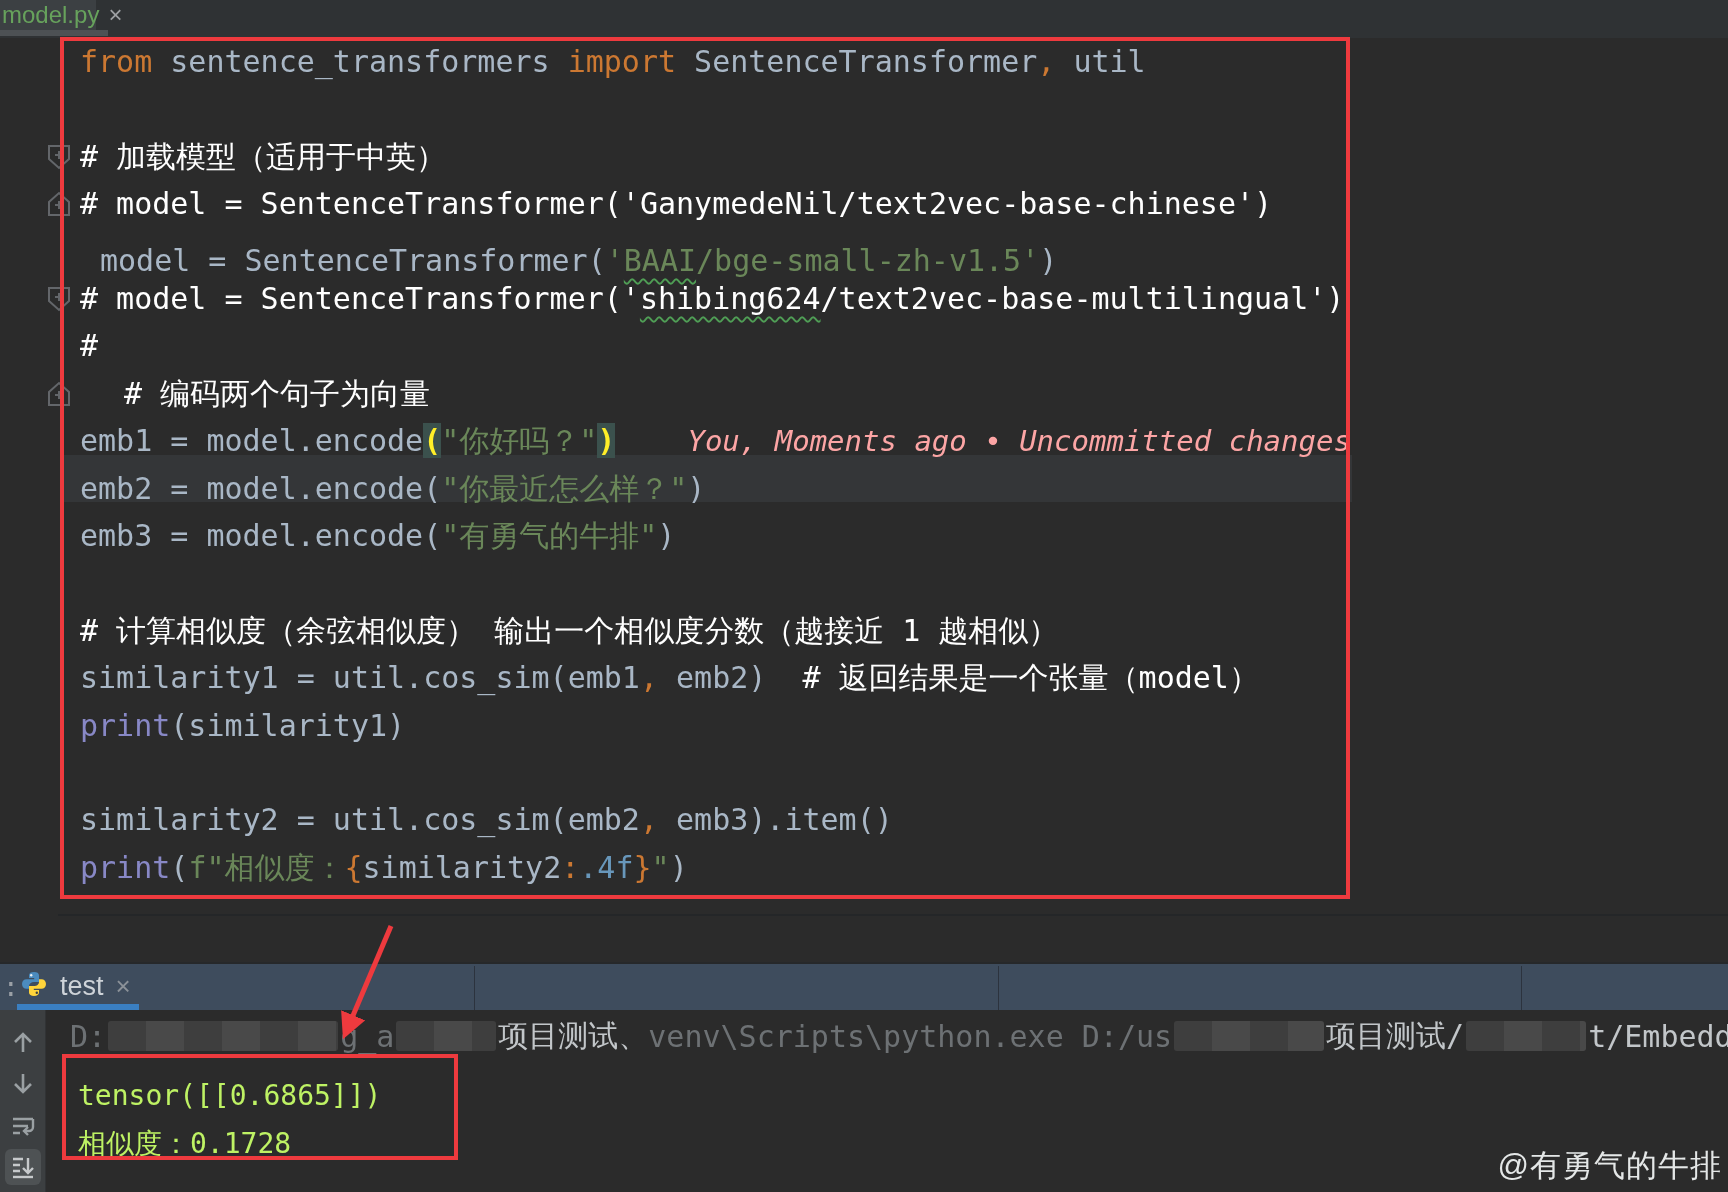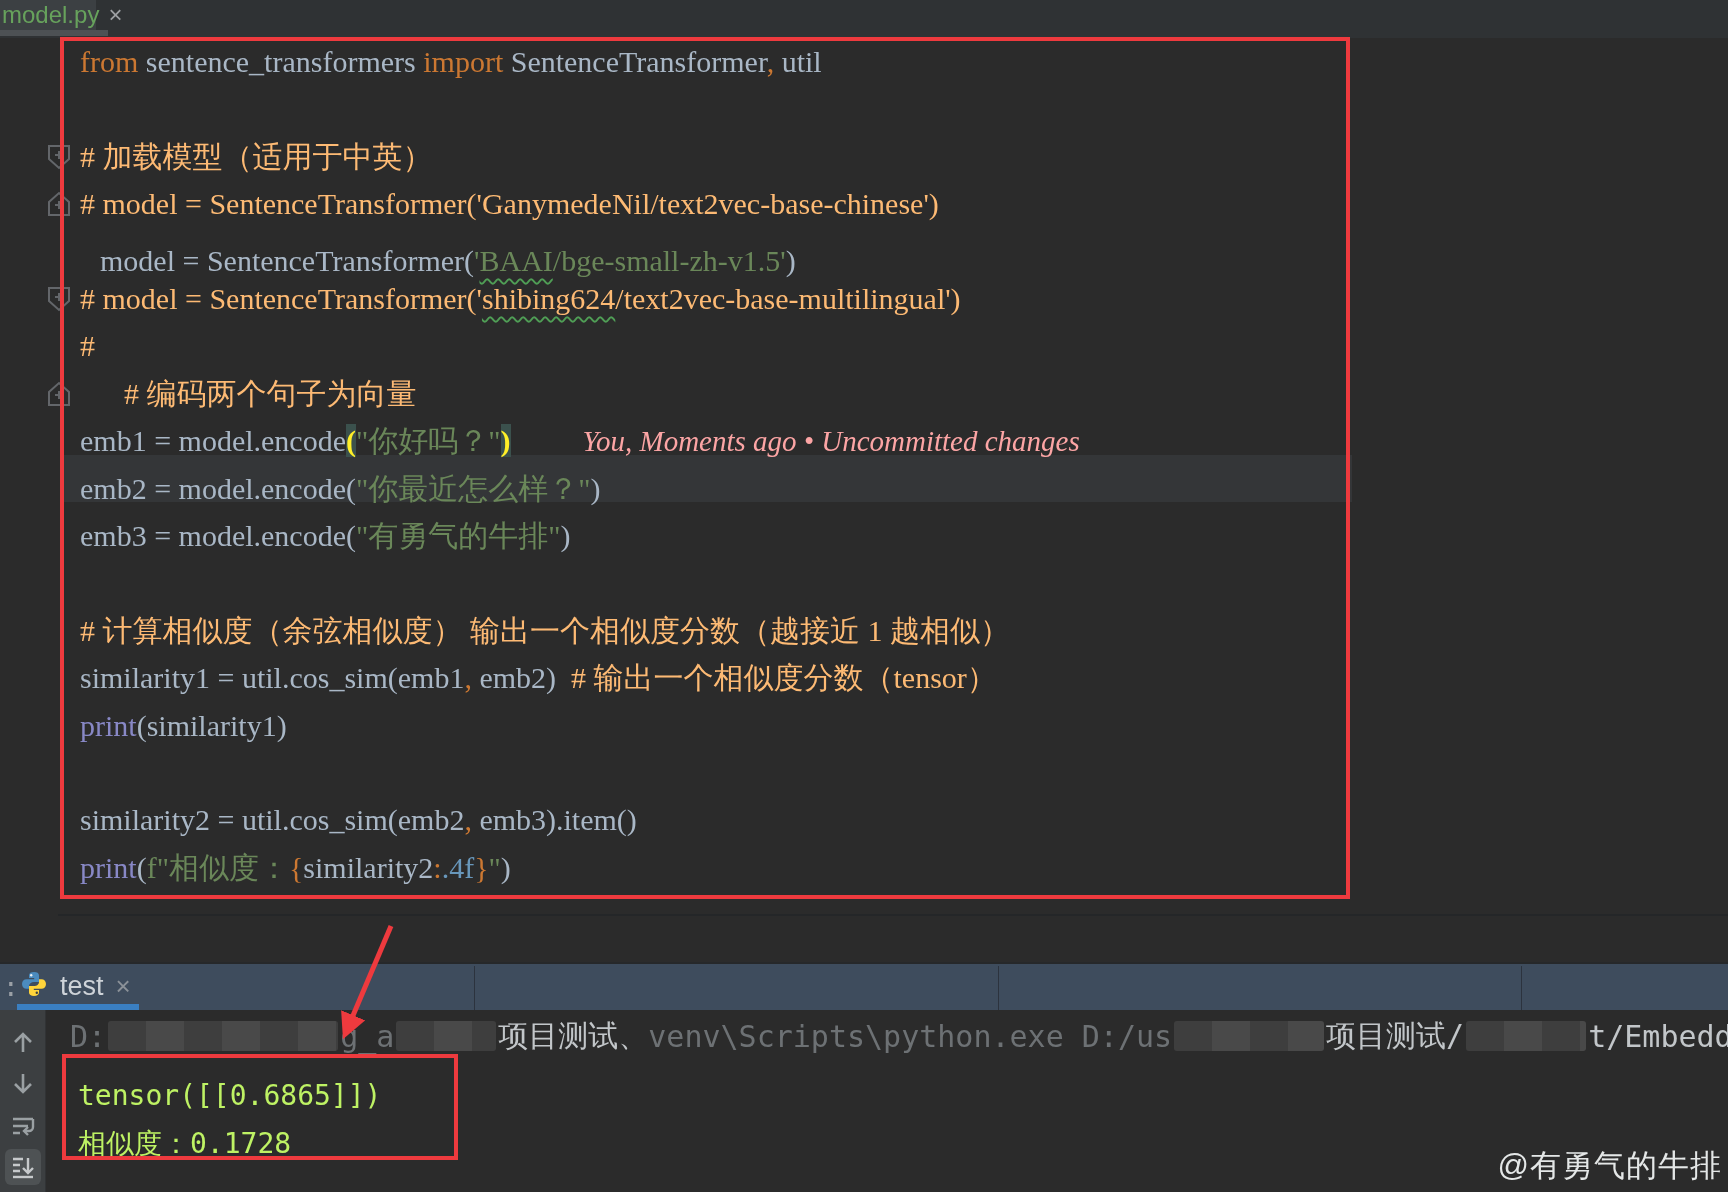--- a/index.html
+++ b/index.html
@@ -11,24 +11,24 @@
   #editor-tab{position:absolute;left:0;top:0;width:96px;height:30px;background:#3c4043;display:flex;align-items:center;gap:9px;padding:0 4px 0 2px;box-sizing:border-box;cursor:pointer;}
   #editor-tab .title{color:#67a25c;font-size:24px;font-family:"Liberation Sans",sans-serif;}
   #editor-tab .close{color:#9da0a3;font-size:24px;font-family:"Liberation Sans",sans-serif;line-height:24px;}
   #under-tab{position:absolute;left:0;top:30px;width:108px;height:6px;background:#4d5154;}
 
   
   #editor{position:absolute;left:0;top:38px;width:1728px;height:924px;background:#2b2b2b;}
   #line-highlight{position:absolute;left:60px;top:417px;width:1292px;height:47px;background:#343638;}
   #code-lines{position:absolute;left:0;top:0;width:1728px;height:924px;}
   .code-line{position:absolute;left:80px;height:47px;line-height:47px;font-size:30px;white-space:pre;}
-  .code-line span{display:inline;font-family:Liberation Serif, serif;}
+  .code-line span{display:inline;}
   .kw{color:#cc7832;}
   .def{color:#a9b7c6;}
-  .com{color:#fdba74;text-align:right;}
+  .com{color:#ffffff;text-align:right;}
   .str{color:#6a8759;}
   .fn{color:#8888c6;}
   .br{color:#cc7832;}
   .fmt{color:#6897bb;}
   .pm{color:#ffef28;background:#3b514d;font-weight:bold;}
   .wavy{text-decoration:underline wavy #4f9e55 2px;text-underline-offset:7px;}
   .blame{margin-left:72px;color:#fca5a5;font-style:italic;font-size:29px;}
   .gutter-icon{position:absolute;left:44px;width:30px;height:30px;cursor:pointer;}
   #splitter{position:absolute;left:58px;top:876px;width:1670px;height:2px;background:#242628;}
 
@@ -85,21 +85,21 @@
         <div class="code-line" style="top: 142.2px;"><span class="com"># model = SentenceTransformer('GanymedeNil/text2vec-base-chinese')</span></div>
         <div class="code-line" style="top: 199px; margin-left: 20px;"><span class="def">model = SentenceTransformer(</span><span class="str">'</span><span class="str wavy">BAAI</span><span class="str">/bge-small-zh-v1.5</span><span class="str">'</span><span class="def">)</span></div>
         <div class="code-line" style="top: 237px;"><span class="com"># model = SentenceTransformer('</span><span class="com wavy">shibing624</span><span class="com">/text2vec-base-multilingual')</span></div>
         <div class="code-line" style="top: 284.4px;"><span class="com">#</span></div>
         <div class="code-line" style="top: 331.8px; margin-left: 44px;"><span class="com"># 编码两个句子为向量</span></div>
         <div class="code-line" style="top: 379.2px;"><span class="def">emb1 = model.encode</span><span class="pm">(</span><span class="str">"你好吗？"</span><span class="pm">)</span><span class="blame">You, Moments ago • Uncommitted changes</span></div>
         <div class="code-line" style="top: 426.6px;"><span class="def">emb2 = model.encode(</span><span class="str">"你最近怎么样？"</span><span class="def">)</span></div>
         <div class="code-line" style="top: 474px;"><span class="def">emb3 = model.encode(</span><span class="str">"有勇气的牛排"</span><span class="def">)</span></div>
         <div class="code-line" style="top: 521.4px;"></div>
         <div class="code-line" style="top: 568.8px;"><span class="com"># 计算相似度（余弦相似度） 输出一个相似度分数（越接近 1 越相似）</span></div>
-        <div class="code-line" style="top: 616.2px;"><span class="def">similarity1 = util.cos_sim(emb1</span><span class="kw">,</span><span class="def"> emb2)  </span><span class="com"># 输出一个相似度分数（tensor）</span></div>
+        <div class="code-line" style="top: 616.2px;"><span class="def">similarity1 = util.cos_sim(emb1</span><span class="kw">,</span><span class="def"> emb2)  </span><span class="com"># 返回结果是一个张量（model）</span></div>
         <div class="code-line" style="top: 663.6px;"><span class="fn">print</span><span class="def">(similarity1)</span></div>
         <div class="code-line" style="top: 711px;"></div>
         <div class="code-line" style="top: 758.4px;"><span class="def">similarity2 = util.cos_sim(emb2</span><span class="kw">,</span><span class="def"> emb3).item()</span></div>
         <div class="code-line" style="top: 805.8px;"><span class="fn">print</span><span class="def">(</span><span class="str">f"相似度：</span><span class="br">{</span><span class="def">similarity2</span><span class="br">:</span><span class="fmt">.4f</span><span class="br">}</span><span class="str">"</span><span class="def">)</span></div>
       </div>
     <div id="splitter"></div>
   <div class="gutter-icon" style="top: 103.8px;"><svg width="30" height="30" viewBox="0 0 30 30">
           <path d="M5 4h20v13L15 26 5 17z" fill="none" stroke="#63666a" stroke-width="2"></path>
           <path d="M15 9v8M11 13h8" fill="none" stroke="#63666a" stroke-width="2"></path>
         </svg></div>

